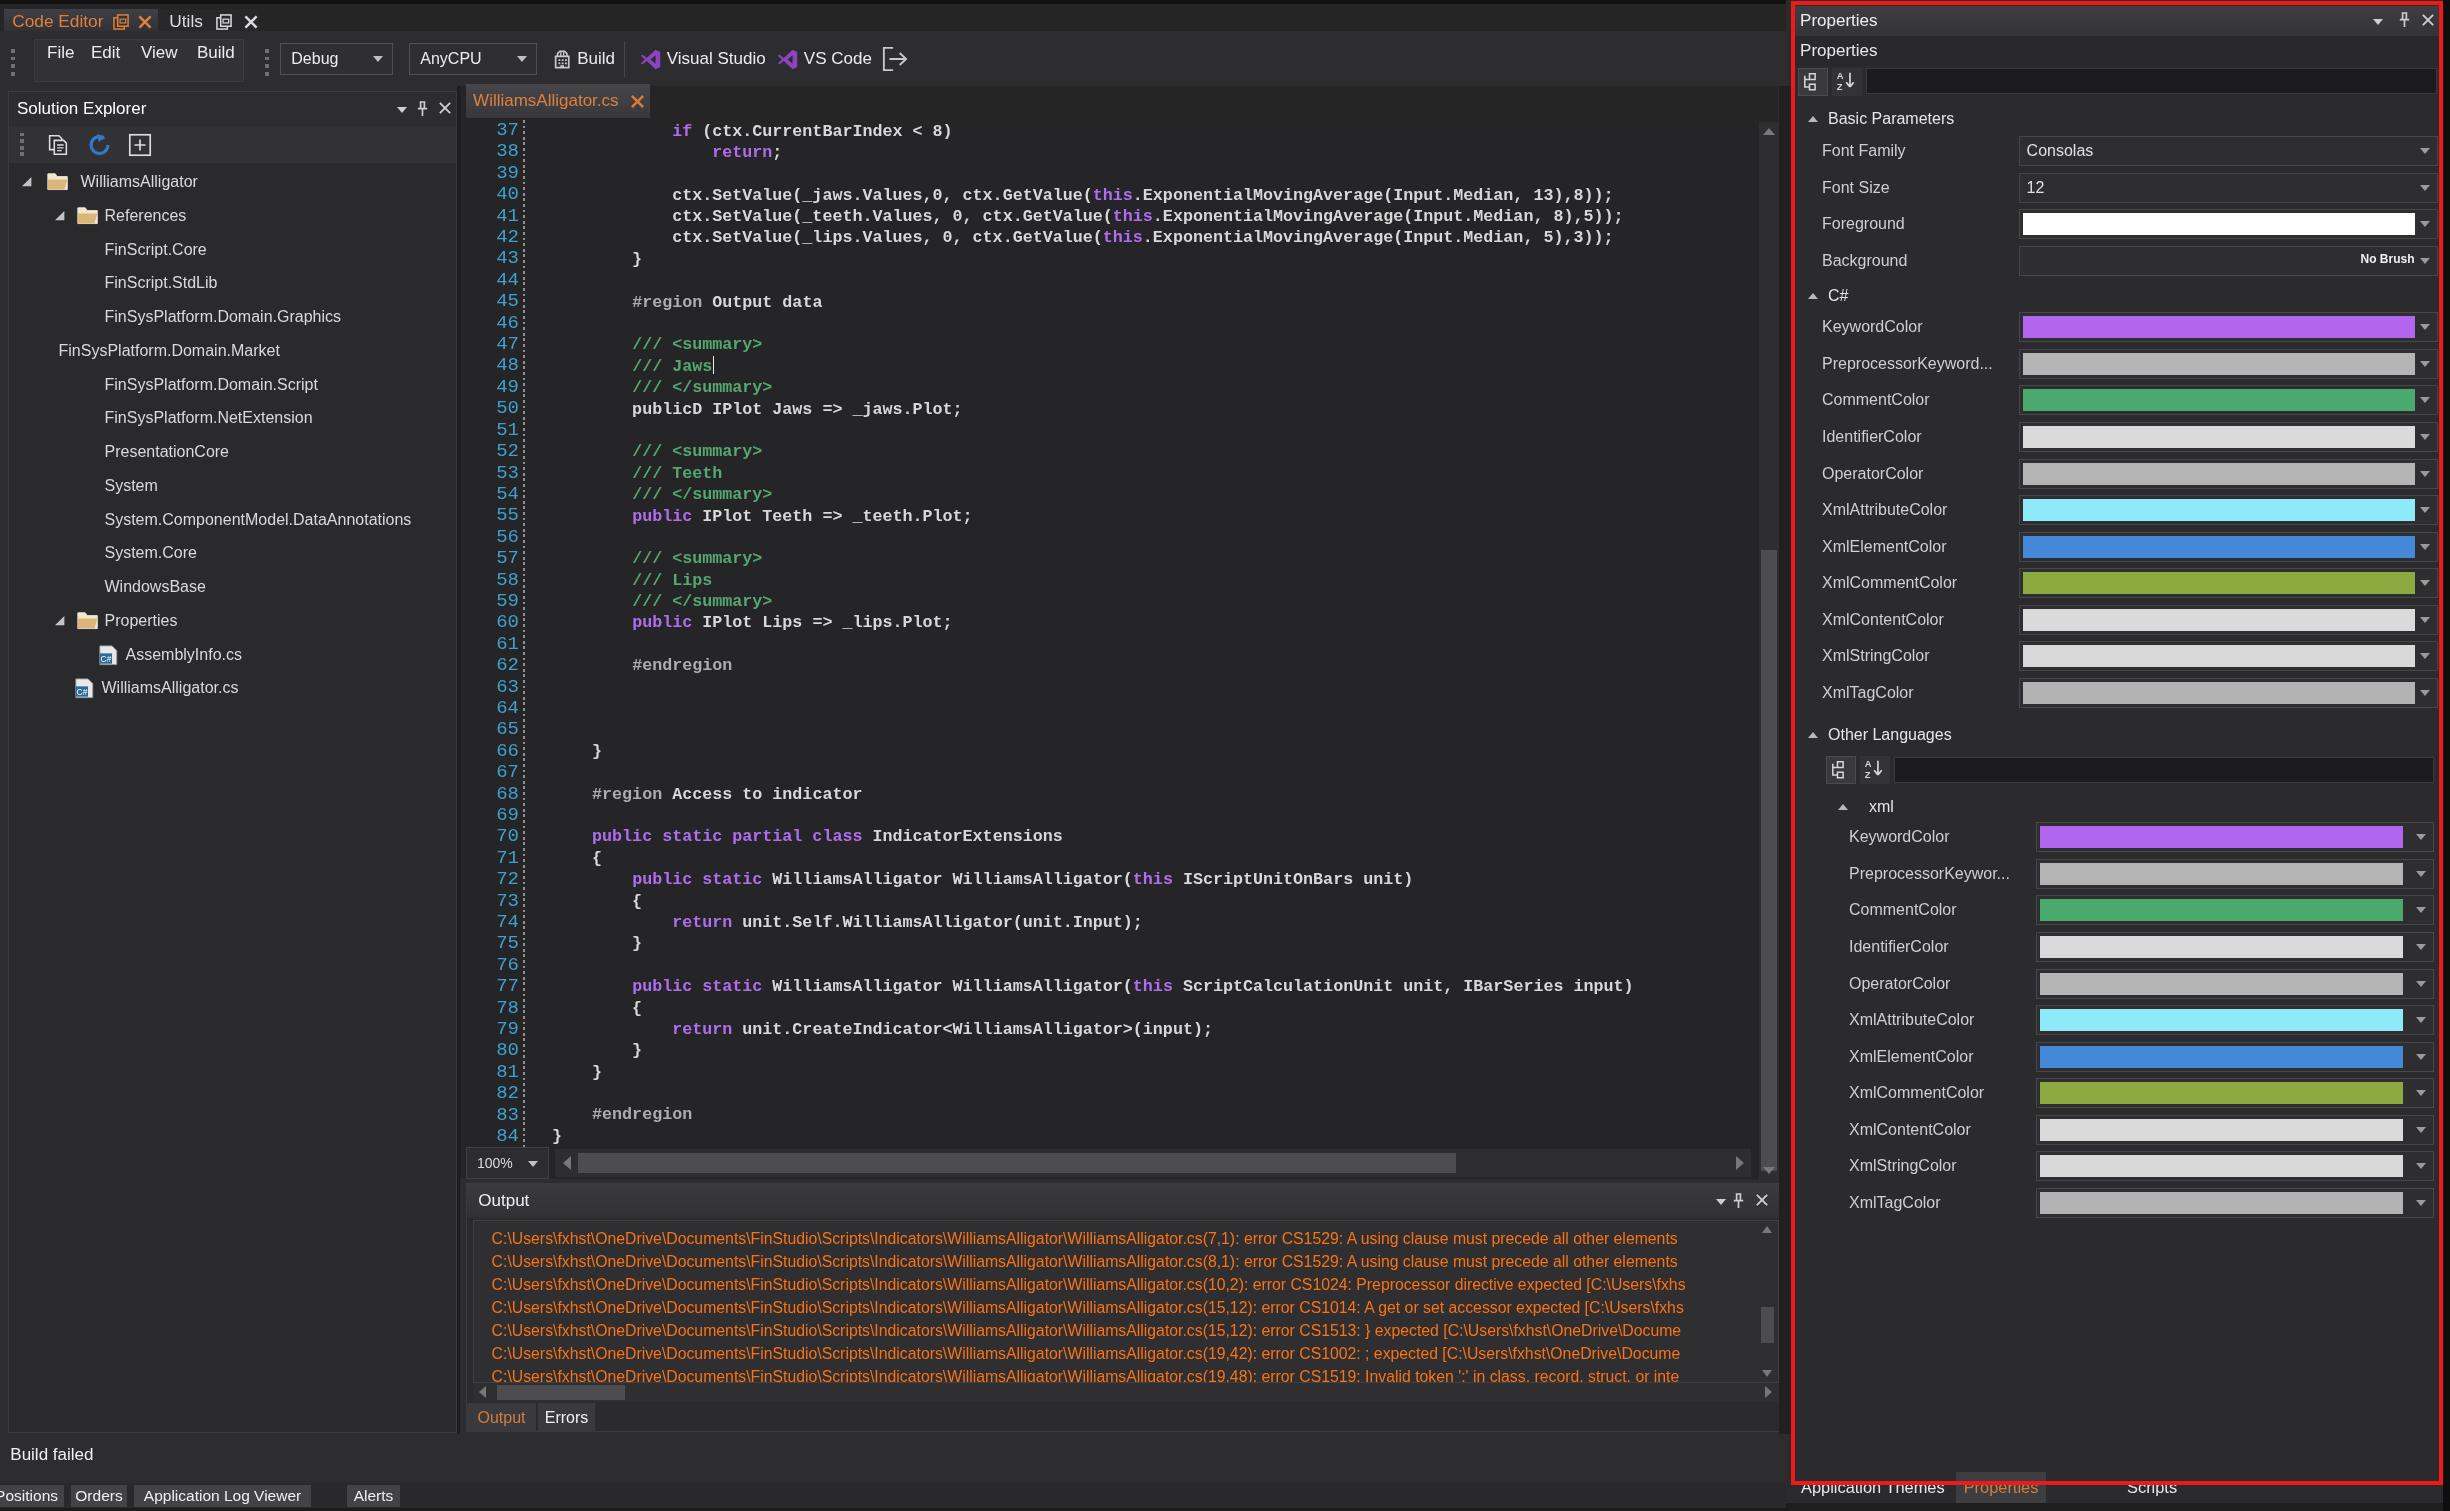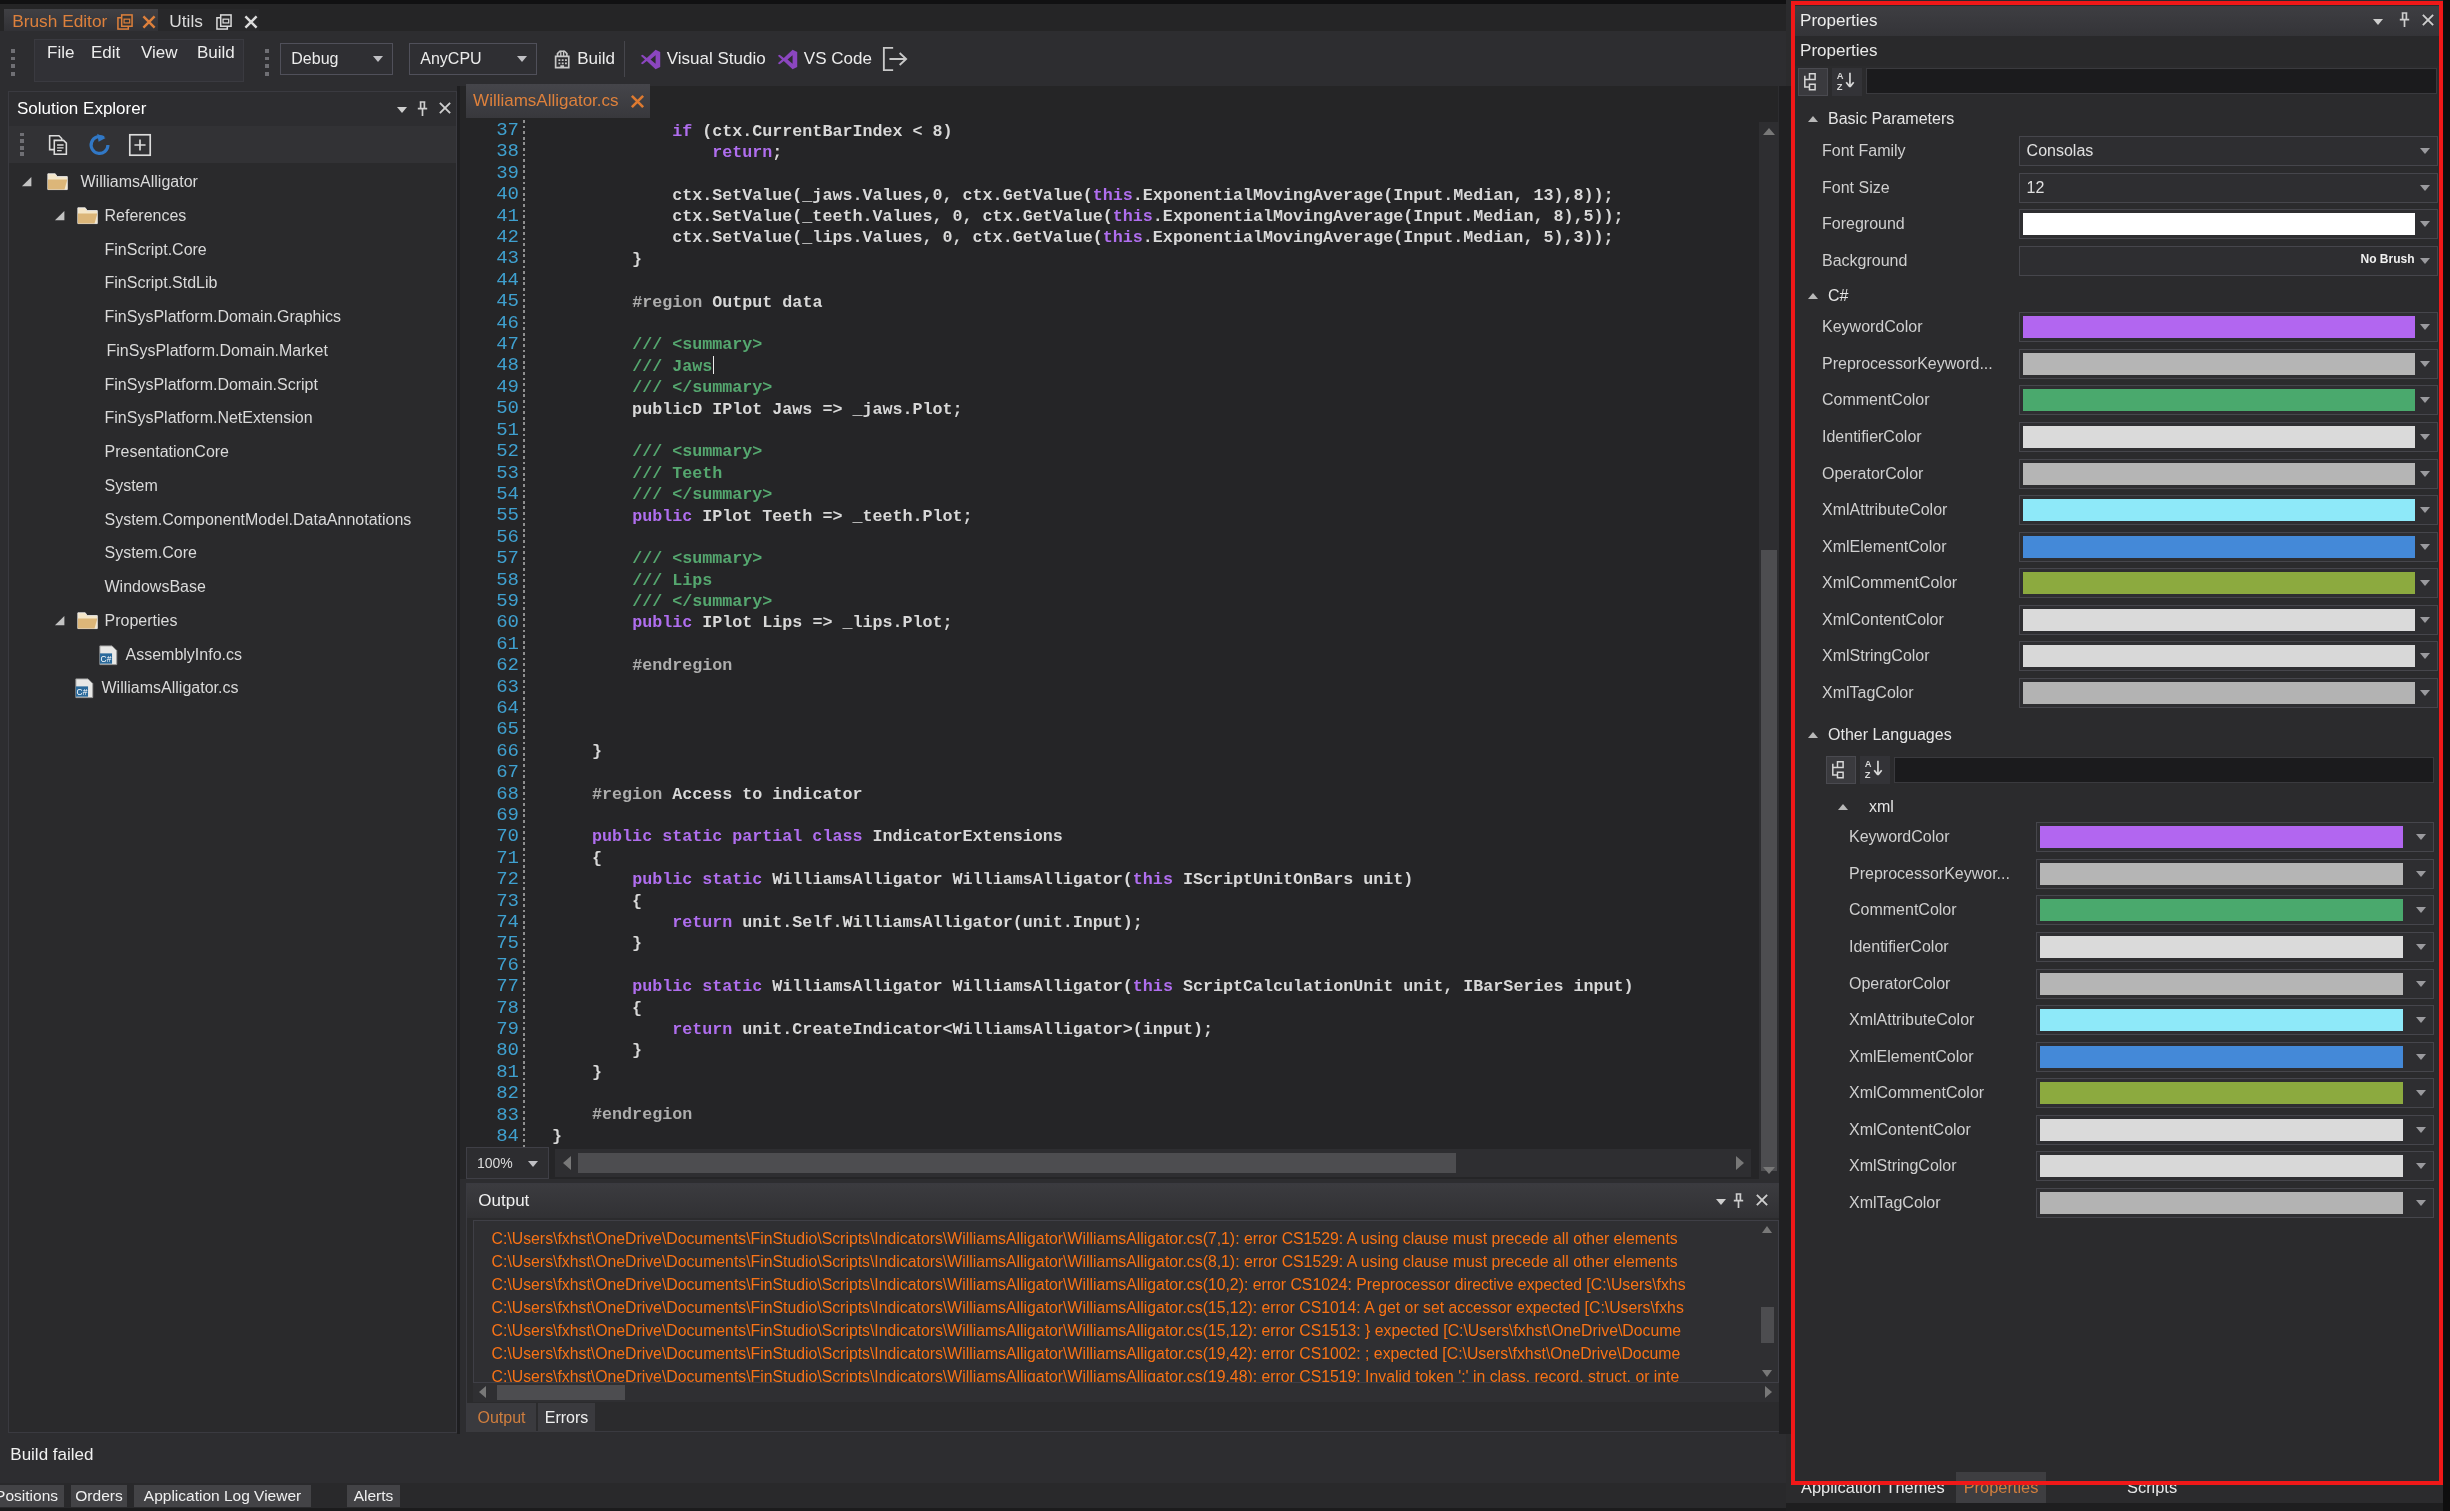--- a/index.html
+++ b/index.html
@@ -51,21 +51,21 @@
 .xlab { left:63px !important; }
 .xcombo { left:250px !important; width:398px !important; }
 .xsw { width:363px !important; }
 
 #redrect { left:1791px; top:0.9px; width:652px; height:1484px; border:4.7px solid #F01818; z-index:50; }
 </style>
 </head>
 <body>
 <div class="abs" id="topstrip">
   <div class="wtab" id="tab-ce">
-    <span style="margin-left:8.4px;">Brush Editor</span>
+    <span style="margin-left:8.4px;">Code Editor</span>
     <svg width="16" height="16" viewBox="0 0 17 17" style="margin-left:9.4px;flex:none;">
         <rect x="1" y="4" width="11" height="12" fill="none" stroke="#DE813C" stroke-width="1.6"></rect>
         <rect x="5" y="1" width="11" height="12" fill="#333" stroke="#DE813C" stroke-width="1.6"></rect>
         <rect x="7.5" y="5.5" width="6" height="4" fill="none" stroke="#DE813C" stroke-width="1.3"></rect>
       </svg>
     <svg width="14" height="14" viewBox="0 0 15 15" style="margin-left:9.4px;flex:none;">
         <path d="M1.5 1.5 L13.5 13.5 M13.5 1.5 L1.5 13.5" stroke="#DE813C" stroke-width="2.6"></path>
       </svg>
   </div>
   <div class="wtab" id="tab-ut">
@@ -189,21 +189,21 @@
       </svg>
     <span style="margin-left:96px;">References</span>
   </div>
   <div class="treerow" style="top:174px;">
       <span style="margin-left:96px;">FinScript.StdLib</span>
     </div>
   <div class="treerow" style="top:208px;">
       <span style="margin-left:96px;">FinSysPlatform.Domain.Graphics</span>
     </div>
   <div class="treerow" style="top:242px;">
-      <span style="margin-left:98px;">FinSysPlatform.Domain.Market</span>
+      <span style="margin-left:50px;">FinSysPlatform.Domain.Market</span>
     </div>
   <div class="treerow" style="top:276px;">
       <span style="margin-left:96px;">FinSysPlatform.Domain.Script</span>
     </div>
   <div class="treerow" style="top:309px;">
       <span style="margin-left:96px;">FinSysPlatform.NetExtension</span>
     </div>
   <div class="treerow" style="top:343px;">
       <span style="margin-left:96px;">PresentationCore</span>
     </div>

